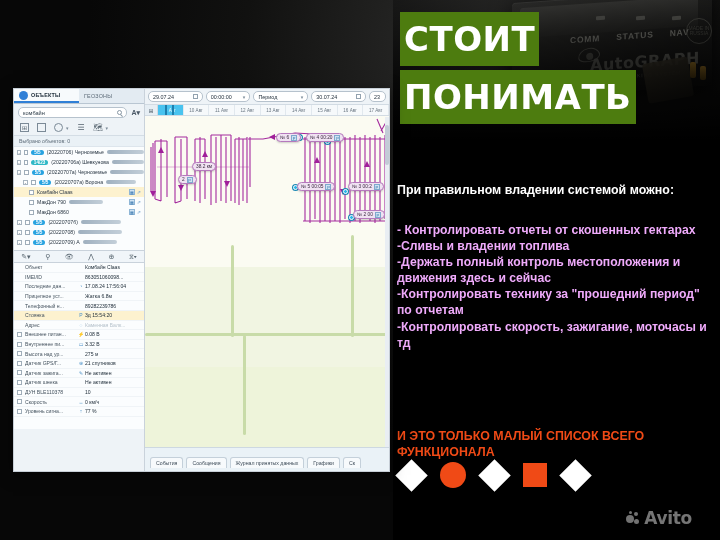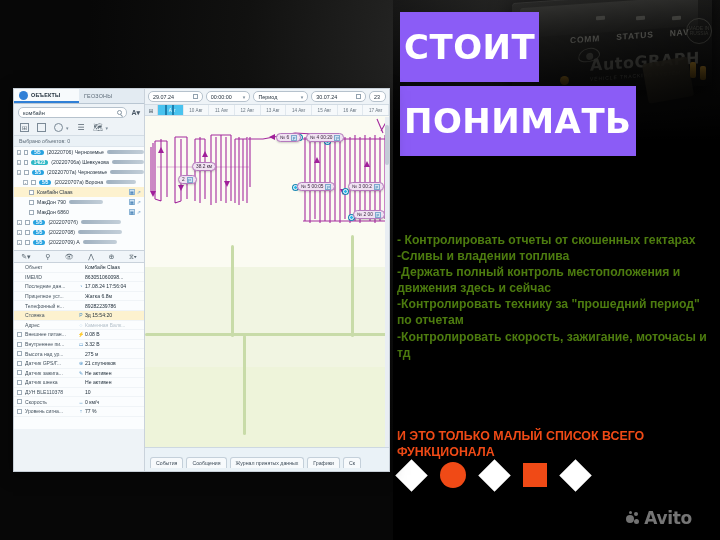--- a/index.html
+++ b/index.html
@@ -49,35 +49,35 @@
   .gold { position:absolute; background: linear-gradient(180deg,#b8892c,#6e5118); border-radius:2px; }
 
   
   .right-panel {
     position: absolute; left: 393px; top: 0; width: 327px; height: 540px;
     background: linear-gradient(180deg, rgba(0,0,0,.30) 0%, rgba(0,0,0,.72) 14%, #000 26%, #000 100%);
     padding: 0 14px;
   }
   .headline { position: absolute; left: 400px; top: 6px; width: 300px; }
   .headline .l1, .headline .l2 {
-    display: inline-block; background: #8b5cf6; color: #fff;
+    display: inline-block; background: #4d7c0f; color: #fff;
     font-family: "DejaVu Sans", sans-serif; font-weight: 800;
     font-size: 34px; line-height: 1.0; letter-spacing: .5px;
-    padding: 18px 4px;
+    padding: 10px 4px;
   }
   .headline .l1 { margin-top: 6px; }
   .headline .l2 { margin-top: 4px; }
 
   .intro {
     position: absolute; left: 397px; top: 182px; width: 310px;
     color: #fff; font-size: 12.4px; font-weight: 700; line-height: 1.3;
   }
   .bullets {
-    position: absolute; left: 397px; top: 232px; width: 312px;
-    color: #4d7c0f; font-size: 12.2px; font-weight: 700; line-height: 1.32;
+    position: absolute; left: 397px; top: 222px; width: 312px;
+    color: #f0abfc; font-size: 12.2px; font-weight: 700; line-height: 1.32;
   }
   .bullets li { list-style: none; margin-bottom: 0px; }
   .cta {
     position: absolute; left: 397px; top: 429px; width: 310px;
     color: #f04a16; font-size: 12.4px; font-weight: 700; line-height: 1.25;
     text-transform: uppercase;
   }
   .shapes { position: absolute; left: 400px; top: 462px; display: flex; align-items: center; gap: 17px; }
   .shape-diamond { width: 23px; height: 23px; background: #fff; transform: rotate(45deg); }
   .shape-circle { width: 26px; height: 26px; background: #f04a16; border-radius: 50%; }
@@ -199,20 +199,21 @@
     <div class="gold" style="left:560px;top:76px;width:9px;height:9px;border-radius:50%;"></div>
   </div>
 
   <div class="right-panel"></div>
 
   <div class="headline">
     <div><span class="l1">СТОИТ</span></div>
     <div><span class="l2">ПОНИМАТЬ</span></div>
   </div>
 
+  <div class="intro">При правильном владении системой можно:</div>
 
   <ul class="bullets">
     <li>- Контролировать отчеты от скошенных гектарах</li>
     <li>-Сливы и владении топлива</li>
     <li>-Держать полный контроль местоположения и движения здесь и сейчас</li>
     <li>-Контролировать технику за "прошедний период" по отчетам</li>
     <li>-Контролировать скорость, зажигание, моточасы и тд</li>
   </ul>
 
   <div class="cta">И ЭТО ТОЛЬКО МАЛЫЙ СПИСОК ВСЕГО ФУНКЦИОНАЛА</div>

